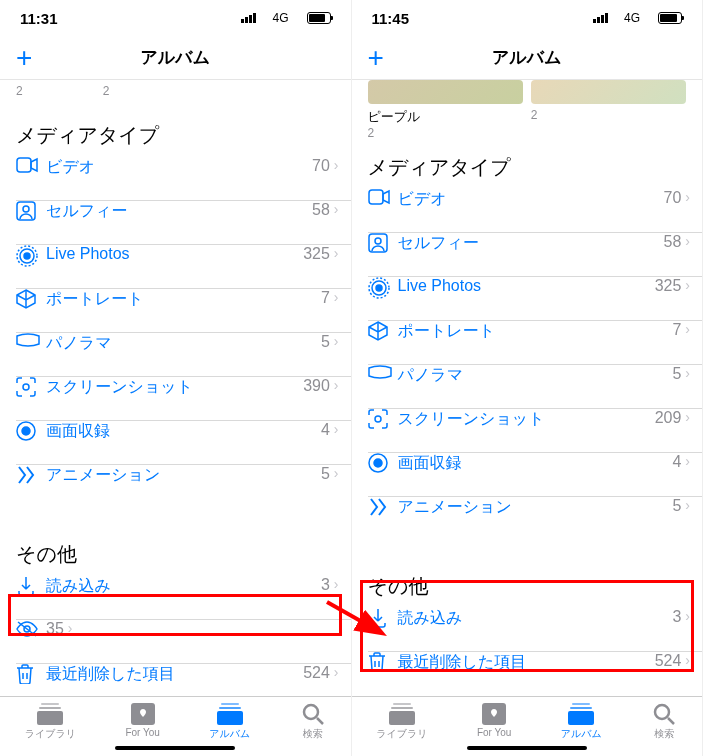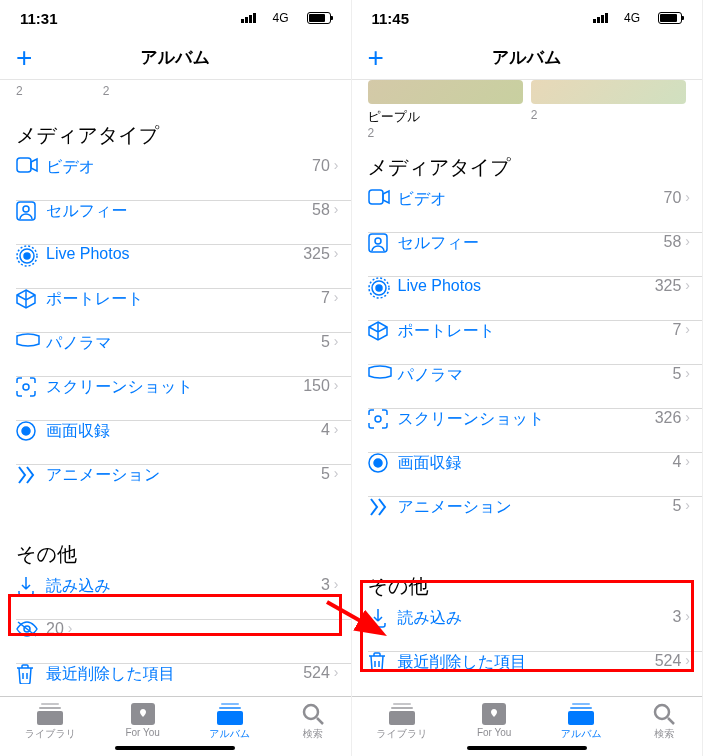--- a/index.html
+++ b/index.html
@@ -128,21 +128,21 @@
           <span class="chevron">›</span>
         </div>
         <div class="list-item">
           <span class="icon-cell">
             <svg width="20" height="20" viewBox="0 0 20 20" fill="none" stroke="#007aff" stroke-width="1.5">
               <path d="M1 6V3a2 2 0 012-2h3M14 1h3a2 2 0 012 2v3M19 14v3a2 2 0 01-2 2h-3M6 19H3a2 2 0 01-2-2v-3"></path>
               <circle cx="10" cy="10" r="3"></circle>
             </svg>
           </span>
           <span class="item-label">スクリーンショット</span>
-          <span class="item-count">150</span>
+          <span class="item-count">390</span>
           <span class="chevron">›</span>
         </div>
         <div class="list-item">
           <span class="icon-cell">
             <svg width="20" height="20" viewBox="0 0 20 20" fill="none" stroke="#007aff" stroke-width="1.5">
               <circle cx="10" cy="10" r="9"></circle>
               <circle cx="10" cy="10" r="4" fill="#007aff"></circle>
             </svg>
           </span>
           <span class="item-label">画面収録</span>
@@ -173,21 +173,21 @@
           <span class="chevron">›</span>
         </div>
         <div class="list-item">
           <span class="icon-cell">
             <svg width="22" height="18" viewBox="0 0 22 18" fill="none" stroke="#007aff" stroke-width="1.5">
               <path d="M1 9s4-7 10-7 10 7 10 7-4 7-10 7S1 9 1 9z"></path>
               <circle cx="11" cy="9" r="3"></circle>
               <line x1="2" y1="2" x2="20" y2="16"></line>
             </svg>
           </span>
-          <span class="item-count">20</span>
+          <span class="item-count">35</span>
           <span class="chevron">›</span>
         </div>
         <div class="list-item">
           <span class="icon-cell">
             <svg width="18" height="20" viewBox="0 0 18 20" fill="none" stroke="#007aff" stroke-width="1.5">
               <path d="M1 4h16M6 4V2a1 1 0 011-1h4a1 1 0 011 1v2M3 4l1 14a2 2 0 002 2h6a2 2 0 002-2l1-14M7 9v6M11 9v6"></path>
             </svg>
           </span>
           <span class="item-label">最近削除した項目</span>
           <span class="item-count">524</span>
@@ -329,21 +329,21 @@
           <span class="chevron">›</span>
         </div>
         <div class="list-item">
           <span class="icon-cell">
             <svg width="20" height="20" viewBox="0 0 20 20" fill="none" stroke="#007aff" stroke-width="1.5">
               <path d="M1 6V3a2 2 0 012-2h3M14 1h3a2 2 0 012 2v3M19 14v3a2 2 0 01-2 2h-3M6 19H3a2 2 0 01-2-2v-3"></path>
               <circle cx="10" cy="10" r="3"></circle>
             </svg>
           </span>
           <span class="item-label">スクリーンショット</span>
-          <span class="item-count">326</span>
+          <span class="item-count">209</span>
           <span class="chevron">›</span>
         </div>
         <div class="list-item">
           <span class="icon-cell">
             <svg width="20" height="20" viewBox="0 0 20 20" fill="none" stroke="#007aff" stroke-width="1.5">
               <circle cx="10" cy="10" r="9"></circle>
               <circle cx="10" cy="10" r="4" fill="#007aff"></circle>
             </svg>
           </span>
           <span class="item-label">画面収録</span>

